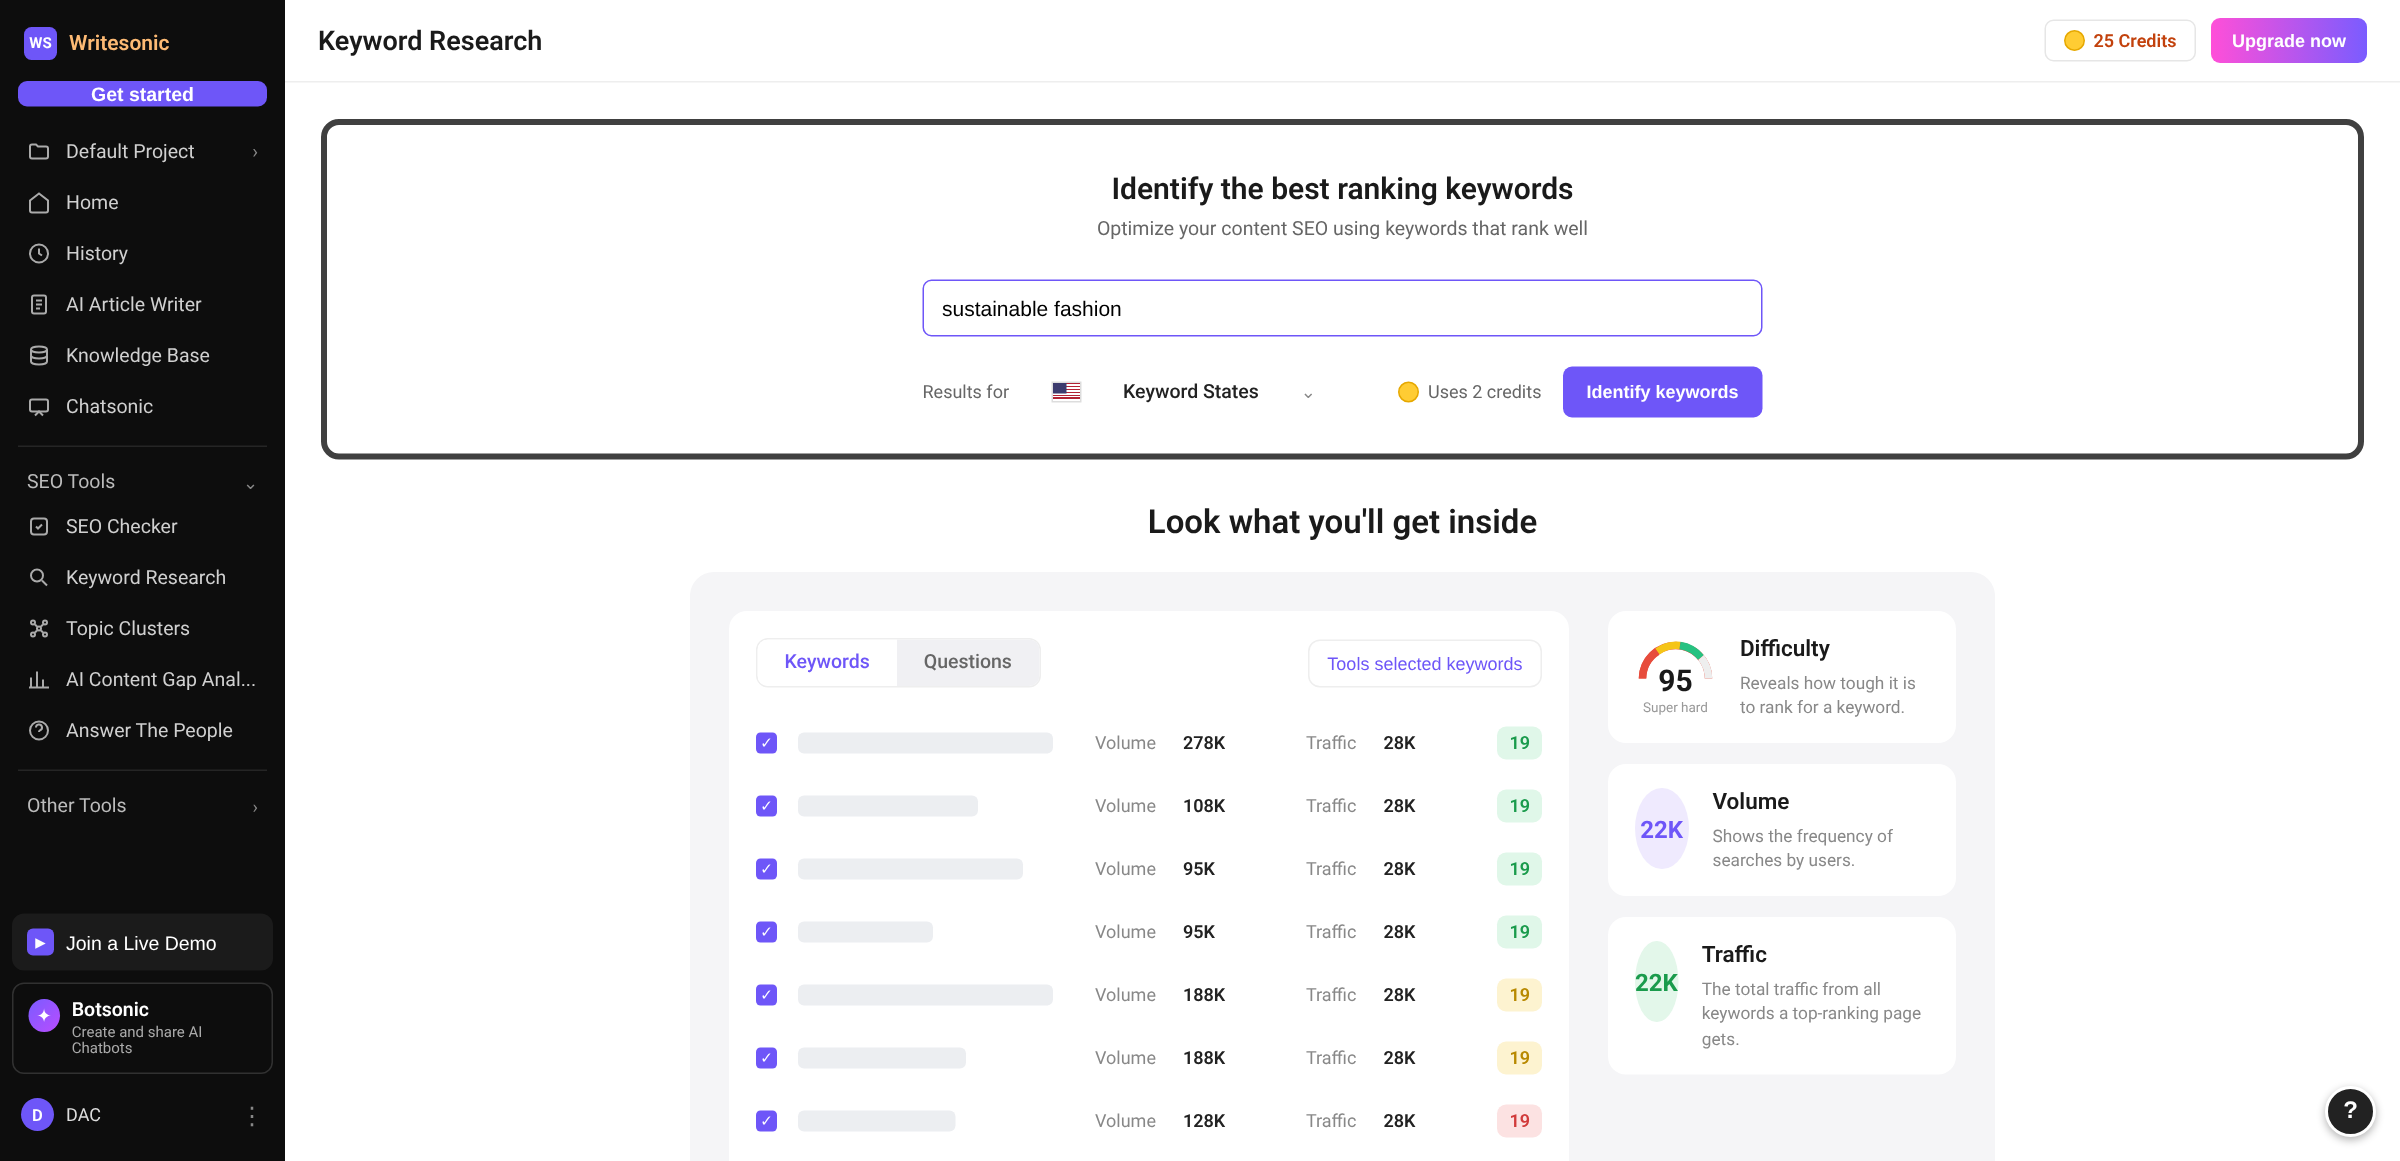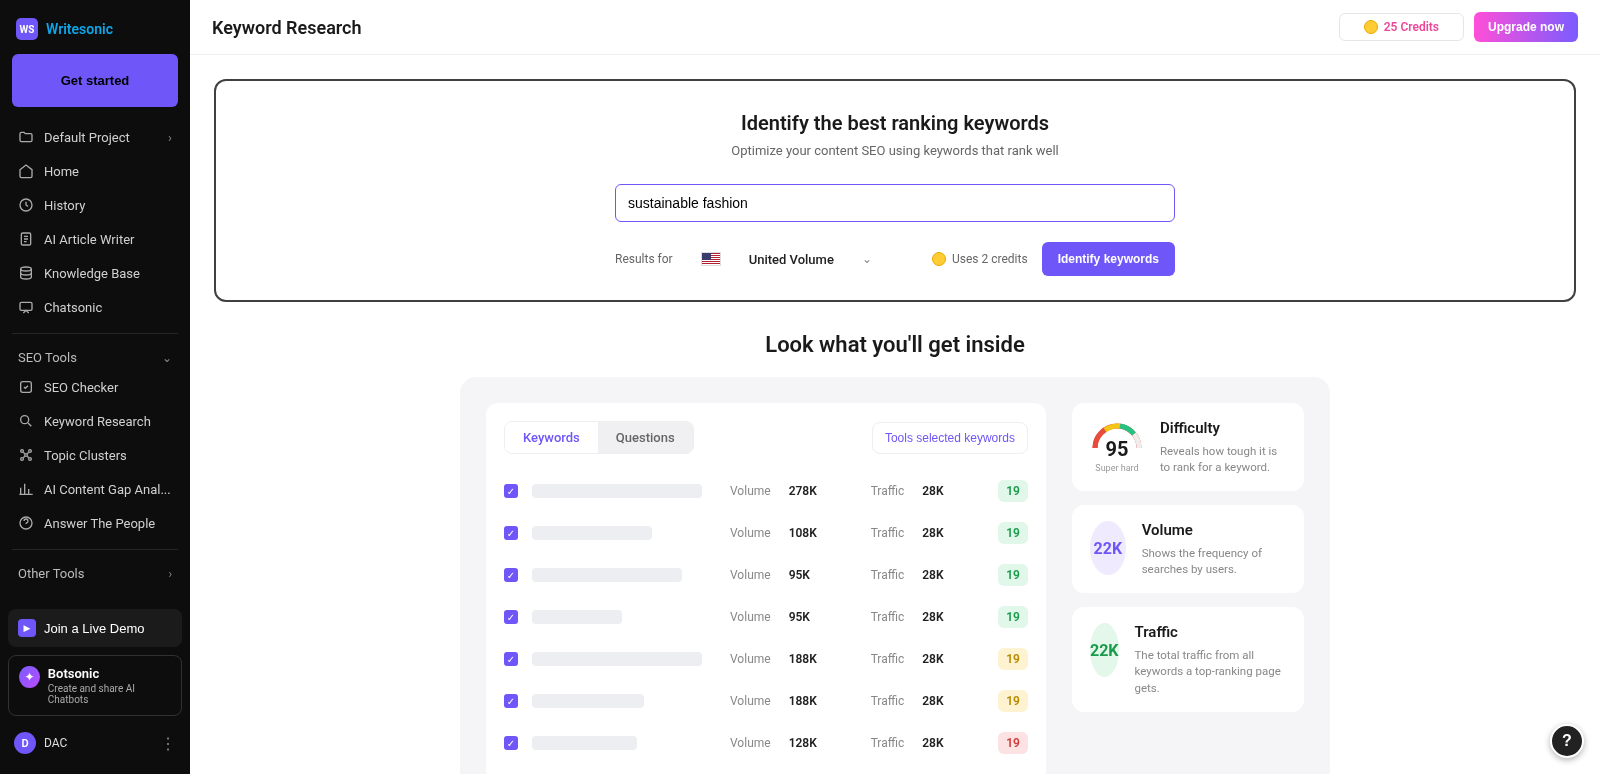--- a/index.html
+++ b/index.html
@@ -1,22 +1,22 @@
 <!DOCTYPE html>
 <html><head>
 <meta charset="utf-8">
 <style>
 * { box-sizing: border-box; margin: 0; padding: 0; }
 body { font-family: -apple-system, BlinkMacSystemFont, "Segoe UI", Roboto, sans-serif; background: #fff; color: #1a1a1a; width:1600px; height:774px; overflow:hidden;}
 .app { display: flex; height: 774px; }
 .sidebar { width: 190px; background: #0d0d0d; color: #fff; display: flex; flex-direction: column; padding: 12px 8px; }
 .brand { display: flex; align-items: center; gap: 8px; padding: 6px 8px 14px; }
 .brand-logo { width: 22px; height: 22px; background: #6e56f8; border-radius: 5px; display: flex; align-items: center; justify-content: center; font-size: 10px; font-weight: 700; color: #fff;}
-.brand-name { font-size: 14px; font-weight: 600; color:#0ea5e9;}
-.get-started { background: #6e56f8; color: #000000; border: none; border-radius: 6px; padding: 19px; font-size: 13px; font-weight: 600; margin: 0 4px 14px; cursor:pointer;}
+.brand-name { font-size: 14px; font-weight: 600; color:#fdba74;}
+.get-started { background: #6e56f8; color: #ffffff; border: none; border-radius: 6px; padding: 1px; font-size: 13px; font-weight: 600; margin: 0 4px 14px; cursor:pointer;}
 .nav { display: flex; flex-direction: column; gap: 2px; }
 .nav-item { display: flex; align-items: center; gap: 10px; padding: 8px 10px; color: #d0d0d0; font-size: 13px; border-radius: 6px; cursor:pointer; position:relative;}
 .nav-icon { width: 16px; height: 16px; display:flex; align-items:center; justify-content:center; color:#aaa; flex-shrink:0;}
 .nav-item .chev { margin-left:auto; color:#888;}
 .divider { height:1px; background: rgba(255,255,255,0.1); margin: 10px 4px;}
 .section-title { display:flex; align-items:center; justify-content:space-between; padding: 6px 10px; color:#bbb; font-size:13px; cursor:pointer;gap:36px;}
 .sidebar-bottom { margin-top:auto; display:flex; flex-direction:column; gap:8px;}
 .demo-btn { display:flex; align-items:center; gap:8px; background: rgba(255,255,255,0.06); border: none; color:#fff; padding:10px; border-radius:8px; font-size:13px; cursor:pointer;}
 .botsonic { border:1px solid rgba(255,255,255,0.15); border-radius:8px; padding:10px; display:flex; gap:8px; align-items:flex-start;}
 .botsonic-icon { width:22px; height:22px; background: linear-gradient(135deg,#7a5cff,#b94cff); border-radius:50%; display:flex;align-items:center;justify-content:center; font-size:12px; color:#fff;}
@@ -24,26 +24,26 @@
 .botsonic-sub { font-size:10px; color:#aaa; margin-top:2px;}
 .user-row { display:flex; align-items:center; gap:8px; padding:8px 6px;}
 .avatar { width:22px; height:22px; border-radius:50%; background:#6e56f8; color:#fff; display:flex; align-items:center; justify-content:center; font-size:11px; font-weight:600;}
 .user-name { font-size:12px; color:#ddd;}
 .dots { margin-left:auto; color:#888;}
 
 .main { flex:1; display:flex; flex-direction:column; background:#fff;}
 .topbar { display:flex; align-items:center; justify-content:space-between; padding:12px 22px; border-bottom:1px solid #eee;}
 .topbar h1 { font-size:18px; font-weight:600;}
 .top-actions { display:flex; align-items:center; gap:10px;}
-.credits { display:flex; align-items:center; gap:6px; border:1px solid #e6e6e6; border-radius:6px; padding:6px 24px; font-size:12px; font-weight:600; color:#ec4899;}
+.credits { display:flex; align-items:center; gap:6px; border:1px solid #e6e6e6; border-radius:6px; padding:6px 12px; font-size:12px; font-weight:600; color:#c2410c;}
 .coin { width:14px; height:14px; border-radius:50%; background:#ffcc33; border:1px solid #e6a800;}
 .upgrade { background: linear-gradient(90deg,#ff4fd8,#7a5cff); color:#fff; border:none; border-radius:6px; padding:8px 14px; font-size:12px; font-weight:600; cursor:pointer;}
 
 .content { flex:1; overflow:auto; padding: 24px;}
-.hero { background:#fff; border:2px solid #404040; border-radius:12px; padding: 30px 20px 24px; text-align:center;}
+.hero { background:#fff; border:4px solid #404040; border-radius:12px; padding: 30px 20px 24px; text-align:center;}
 .hero h2 { font-size:20px; font-weight:600; margin-bottom:8px;}
 .hero p { font-size:13px; color:#666; margin-bottom:26px;}
 .search-row { display:flex; justify-content:center;}
 .search-input { width: 560px; border:1.5px solid #6e56f8; border-radius:6px; padding:10px 12px; font-size:14px; outline:none;}
 .opts { display:flex; align-items:center; justify-content:space-between; width:560px; margin:20px auto 0;}
 .results-for { display:flex; align-items:center; gap:28px; font-size:12px; color:#666;}
 .flag { width:20px; height:14px; background: linear-gradient(#b22234 0 8%, #fff 8% 16%, #b22234 16% 24%, #fff 24% 32%, #b22234 32% 40%, #fff 40% 48%, #b22234 48% 56%, #fff 56% 64%, #b22234 64% 72%, #fff 72% 80%, #b22234 80% 88%, #fff 88% 100%); position:relative; border:0.5px solid #ddd;}
 .flag::before { content:''; position:absolute; left:0; top:0; width:9px; height:7px; background:#3c3b6e;}
 .country { font-size:13px; color:#222; font-weight:500;}
 .right-opts { display:flex; align-items:center; gap:14px;}
@@ -244,21 +244,21 @@
       <section class="hero">
         <h2>Identify the best ranking keywords</h2>
         <p>Optimize your content SEO using keywords that rank well</p>
         <div class="search-row">
           <input class="search-input" value="sustainable fashion" style="">
         </div>
         <div class="opts">
           <div class="results-for">
             <span>Results for</span>
             <span class="flag"></span>
-            <span class="country">United Volume</span>
+            <span class="country">Keyword States</span>
             <span style="color:#888;">⌄</span>
           </div>
           <div class="right-opts">
             <div class="uses">
               <span class="coin"></span>
               <span>Uses 2 credits</span>
             </div>
             <button class="identify-btn">Identify keywords</button>
           </div>
         </div>

